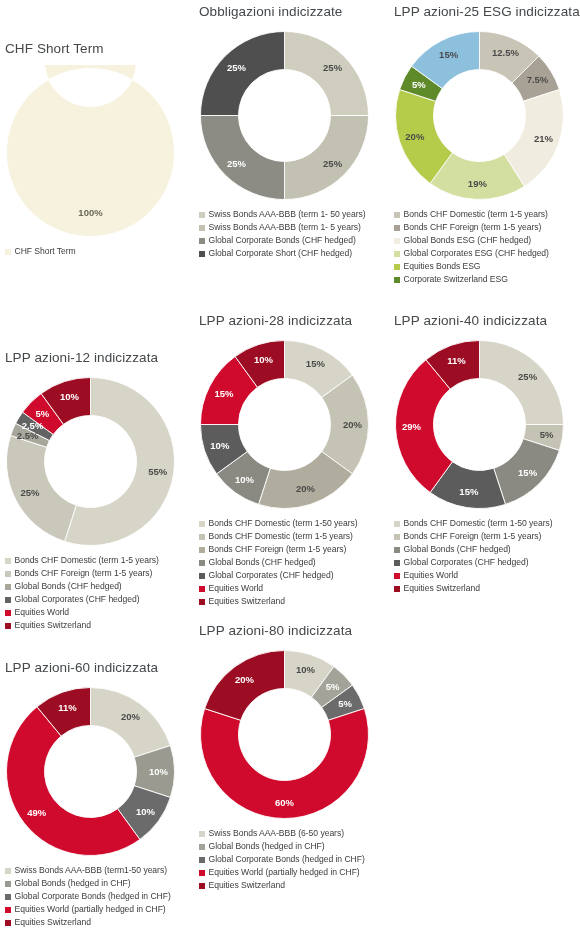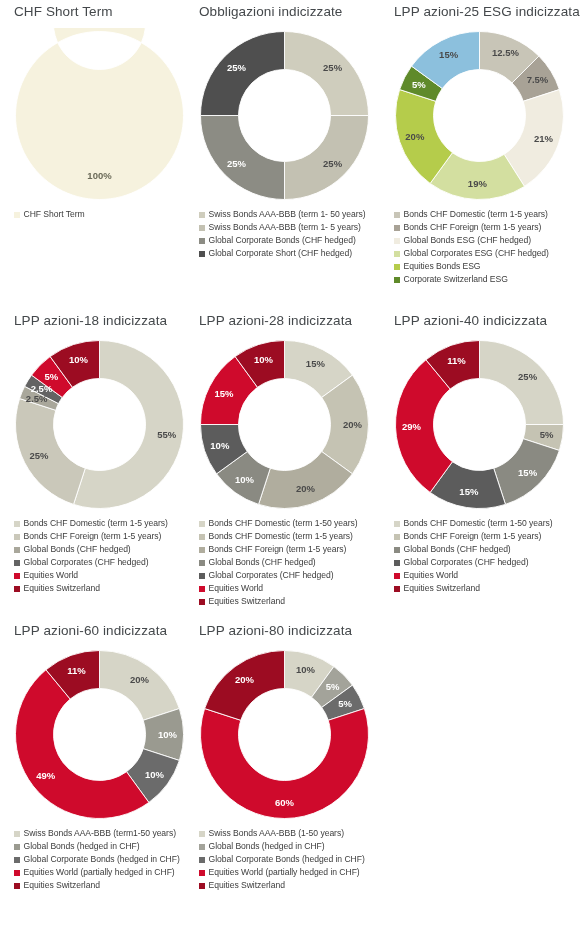--- a/index.html
+++ b/index.html
@@ -58,21 +58,21 @@
     margin-top:3px;
     margin-right:3.5px;
     display:inline-block;
   }
   .legend-label{
     font-size:8.6px;
     color:#3c3c3c;
     letter-spacing:-0.05px;
   }
   
-  .c0{left:14px;}
+  .c0{left:5px;margin-top:37px;}
   .c1{left:199px;}
   .c2{left:394px;}
   .r0{top:4px;}
   .r1{top:313px;}
   .r2{top:623px;}
 </style>
 </head>
 <body>
 
 <div class="grid">
@@ -169,21 +169,21 @@
           <span class="legend-label">Equities Bonds ESG</span>
         </li>
         <li class="legend-item">
           <span class="legend-swatch" style="background: rgb(95, 138, 42);"></span>
           <span class="legend-label">Corporate Switzerland ESG</span>
         </li>
       </ul>
   </div>
 
   <div class="cell c0 r1">
-    <div class="cell-title">LPP azioni-18 indicizzata</div>
+    <div class="cell-title">LPP azioni-12 indicizzata</div>
     <div class="donut-wrap">
         <svg viewBox="0 0 175 175" class="donut-svg">
           <path d="M 87.5 3.5 A 84 84 0 1 1 61.54257247250439 167.3887473687929 L 73.2852182587524 131.24859974957707 A 46 46 0 1 0 87.5 41.5 Z" fill="#d6d5c7" stroke="#ffffff" stroke-width="0.9"></path>
           <path d="M 61.54257247250439 167.3887473687929 A 84 84 0 0 1 7.611252631207108 61.54257247250439 L 43.75140025042294 73.28521825875241 A 46 46 0 0 0 73.2852182587524 131.24859974957707 Z" fill="#cac8ba" stroke="#ffffff" stroke-width="0.9"></path>
           <path d="M 7.611252631207108 61.54257247250439 A 84 84 0 0 1 12.655451968177076 49.364798021878116 L 46.513699887335065 66.61643701198088 A 46 46 0 0 0 43.75140025042294 73.28521825875241 Z" fill="#a9a79b" stroke="#ffffff" stroke-width="0.9"></path>
           <path d="M 12.655451968177076 49.364798021878116 A 84 84 0 0 1 19.542572472504403 38.126038807432266 L 50.285218258752415 60.46187839454624 A 46 46 0 0 0 46.513699887335065 66.61643701198088 Z" fill="#636363" stroke="#ffffff" stroke-width="0.9"></path>
           <path d="M 19.542572472504403 38.126038807432266 A 84 84 0 0 1 38.126038807432245 19.542572472504418 L 60.46187839454623 50.28521825875242 A 46 46 0 0 0 50.285218258752415 60.46187839454624 Z" fill="#cf0a2c" stroke="#ffffff" stroke-width="0.9"></path>
           <path d="M 38.126038807432245 19.542572472504418 A 84 84 0 0 1 87.49999999999999 3.5 L 87.49999999999999 41.5 A 46 46 0 0 0 60.46187839454623 50.28521825875242 Z" fill="#9c0c22" stroke="#ffffff" stroke-width="0.9"></path>
           <text x="154.66280716046936" y="101.43754362273572" text-anchor="middle" class="slice-label" fill="#4a4a4a">55%</text>
           <text x="26.911556355190974" y="121.67135398228916" text-anchor="middle" class="slice-label" fill="#4a4a4a">25%</text>
@@ -371,21 +371,21 @@
           <text x="108.51315561749642" y="26.128156891929567" text-anchor="middle" class="slice-label" fill="#4a4a4a">10%</text>
           <text x="135.58326112068522" y="42.71673887931477" text-anchor="middle" class="slice-label" fill="#ffffff">5%</text>
           <text x="148.08844364480902" y="59.92864601771082" text-anchor="middle" class="slice-label" fill="#ffffff">5%</text>
           <text x="87.5" y="158.8" text-anchor="middle" class="slice-label" fill="#ffffff">60%</text>
           <text x="47.53060284411182" y="35.78684438250358" text-anchor="middle" class="slice-label" fill="#ffffff">20%</text>
         </svg>
       </div>
     <ul class="legend">
         <li class="legend-item">
           <span class="legend-swatch" style="background: rgb(214, 213, 199);"></span>
-          <span class="legend-label">Swiss Bonds AAA-BBB (1-50 years)</span>
+          <span class="legend-label">Swiss Bonds AAA-BBB (6-50 years)</span>
         </li>
         <li class="legend-item">
           <span class="legend-swatch" style="background: rgb(163, 163, 154);"></span>
           <span class="legend-label">Global Bonds (hedged in CHF)</span>
         </li>
         <li class="legend-item">
           <span class="legend-swatch" style="background: rgb(107, 107, 107);"></span>
           <span class="legend-label">Global Corporate Bonds (hedged in CHF)</span>
         </li>
         <li class="legend-item">

